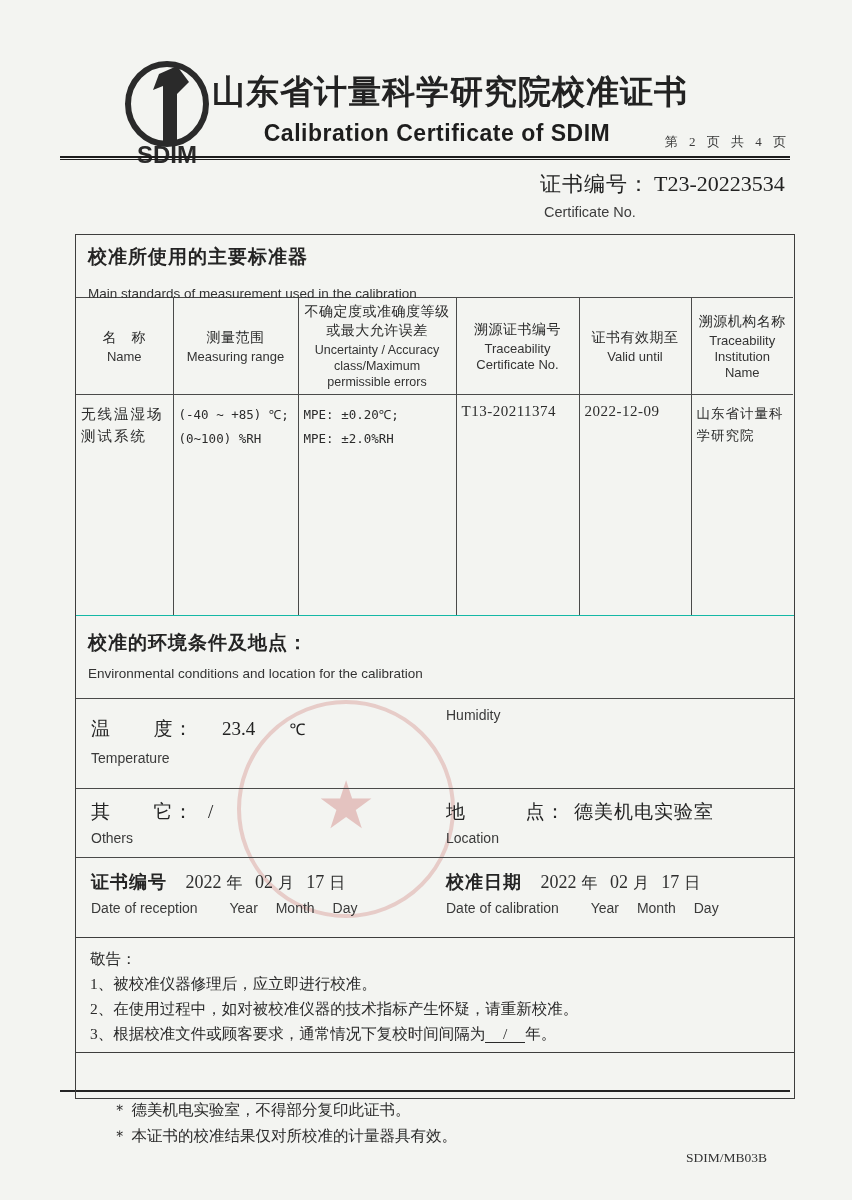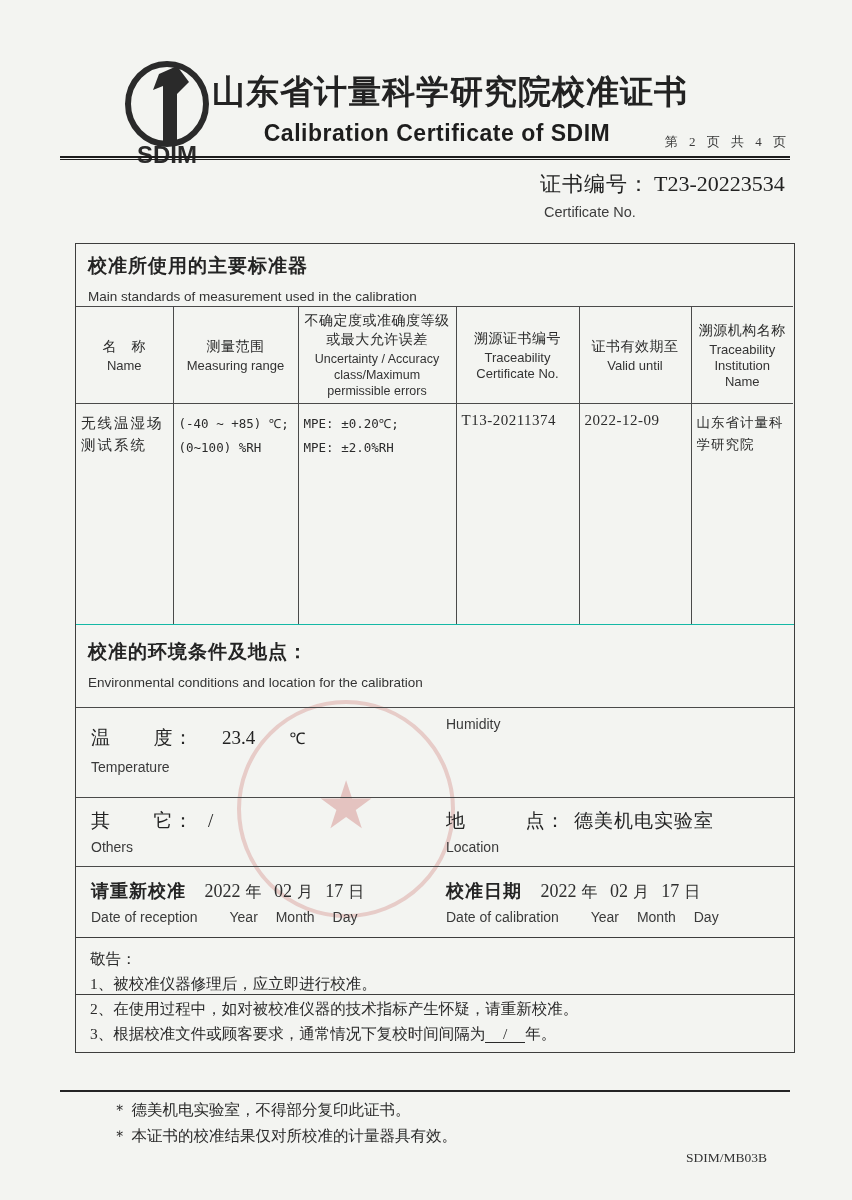--- a/index.html
+++ b/index.html
@@ -47,26 +47,26 @@
     position:absolute; left:237px; top:700px; width:218px; height:218px;
     border:4px solid rgba(196,84,80,0.25); border-radius:50%;
     z-index:0; pointer-events:none;
   }
   .stamp .star {
     position:absolute; left:50%; top:50%; transform:translate(-50%,-54%);
     font-size:66px; color:rgba(196,84,80,0.30);
   }
   
   .main-box {
-    position:absolute; left:75px; top:243px; width:720px; height:752px;
+    position:absolute; left:75px; top:234px; width:720px; height:865px;
     border:1.5px solid #3d3d3d; z-index:1;
   }
   .std-title { padding:9px 0 0 12px; height:62px; }
   .sec-title-cn { font-size:19px; font-weight:bold; color:#242424; letter-spacing:1px; }
-  .sec-title-en { font-size:13.5px; color:#333; margin-top:10px; }
+  .sec-title-en { font-size:13.5px; color:#333; margin-top:16px; }
   table.std { border-collapse:collapse; table-layout:fixed; width:717px; }
   table.std th, table.std td {
     border:1px solid #4a4a4a; padding:4px 5px; color:#2b2b2b;
     text-align:center; vertical-align:middle; overflow:hidden;
   }
   table.std th { font-weight:normal; height:95px; }
   table.std td { height:220px; vertical-align:top; padding-top:8px; text-align:left; }
   table.std th:first-child, table.std td:first-child { border-left:none; }
   table.std th:last-child,  table.std td:last-child  { border-right:none; }
   table.std td { border-bottom:none; }
@@ -238,21 +238,21 @@
           <span class="cn" style="margin-left:55px">点：</span>
           <span class="cn" style="margin-left:4px">德美机电实验室</span>
         </div>
         <div class="en-sub">Location</div>
       </div>
     </div>
 
     <div class="env-row row-c">
       <div class="col-l">
         <div class="date-line">
-          <span class="lbl">请重新校准</span>
+          <span class="lbl">证书编号</span>
           <span class="num">2022</span><span class="u">年</span>
           <span class="num" style="margin-left:8px">02</span><span class="u">月</span>
           <span class="num" style="margin-left:8px">17</span><span class="u">日</span>
         </div>
         <div class="date-en">
           <span>Date of reception</span>
           <span class="w">Year</span>
           <span class="w2">Month</span>
           <span class="w2">Day</span>
         </div>

